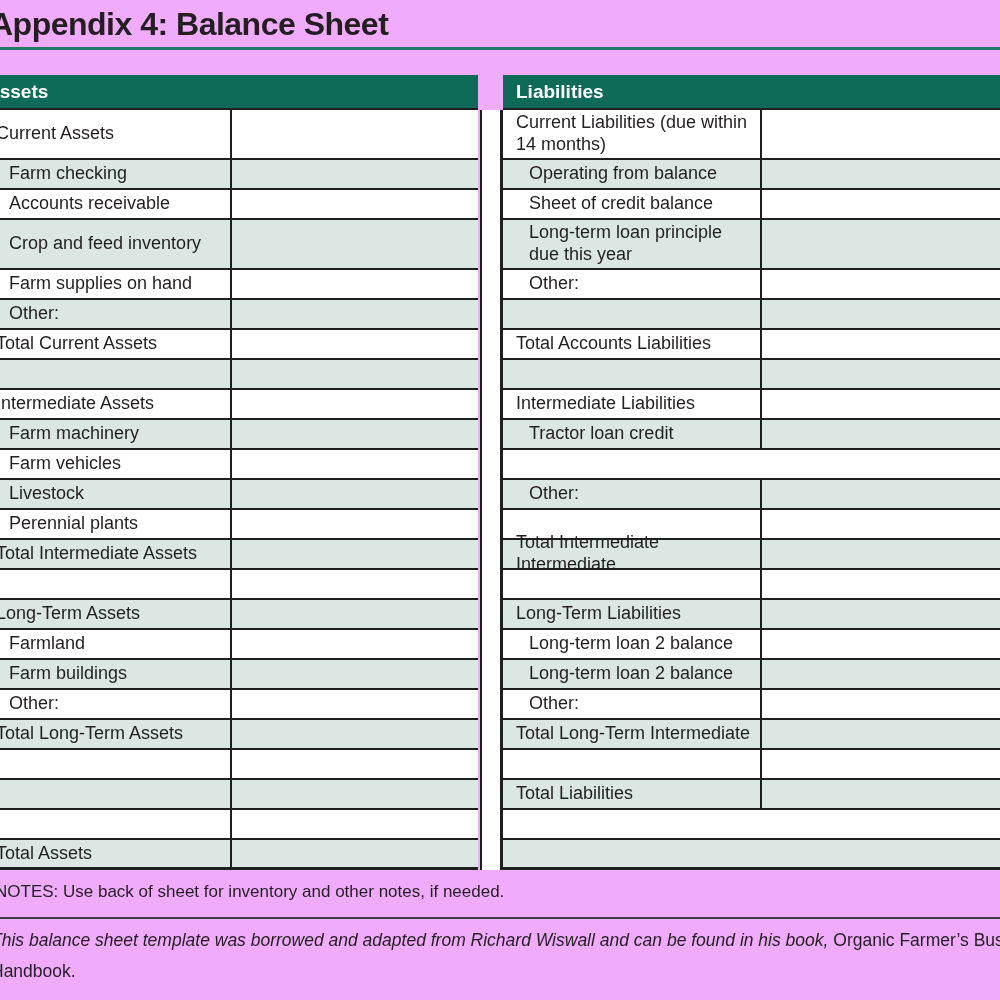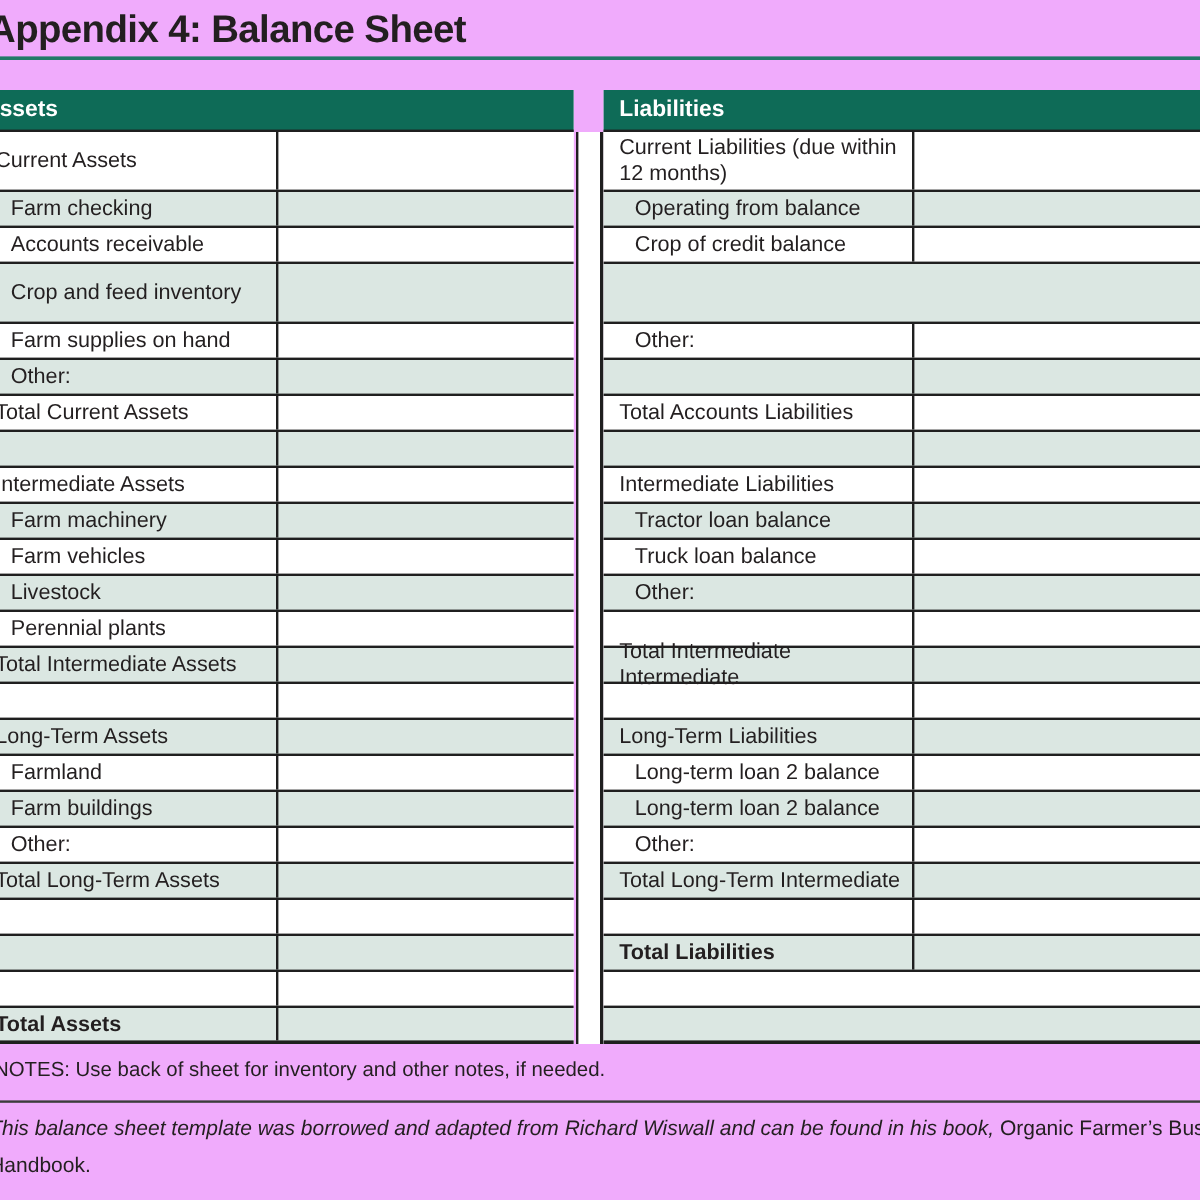--- a/index.html
+++ b/index.html
@@ -30,21 +30,21 @@
 
   .row{display:flex;height:30px;border-bottom:2px solid var(--border);background:#fff;}
   .row.tall{height:50px;}
   .row.shaded{background:var(--shade);}
   .row:last-child{border-bottom-width:3px;}
 
   .cell-label{display:flex;align-items:center;border-right:2px solid var(--border);padding:1px 4px 1px 13px;font-size:18px;line-height:1.22;}
   .t-left .cell-label{width:249px;}
   .t-right .cell-label{width:259px;}
   .cell-label.indent{padding-left:26px;}
-  .cell-label.bold{font-weight:bold;text-align:center;}
+  .cell-label.bold{font-weight:normal;text-align:center;}
   .cell-value{flex:1;}
 
   .gutter{width:25px;align-self:stretch;}
   .gutter-inner{margin-top:35px;margin-left:2px;height:760px;border-left:2px solid var(--border);border-right:3px solid var(--border);background:#fff;}
 
   .notes-line{position:absolute;top:882px;left:-5px;font-size:17px;white-space:nowrap;}
   .footer-rule{position:absolute;top:917px;left:0;width:1000px;height:2px;background:#3c3c3c;}
   .citation{position:absolute;top:925px;left:-9px;width:1100px;font-size:17.5px;line-height:31px;}
   .citation .ital{font-style:italic;}
   .citation .roman{font-style:normal;}
@@ -166,32 +166,33 @@
     <div class="gutter">
       <div class="gutter-inner"></div>
     </div>
 
     <div class="bstable t-right">
       <div class="thead">
         <span>Liabilities</span>
       </div>
       <div>
           <div class="row tall">
-            <div class="cell-label">Current Liabilities (due within 12 months)</div>
+            <div class="cell-label">Current Liabilities (due within 14 months)</div>
             <div class="cell-value"></div>
           </div>
           <div class="row shaded">
             <div class="cell-label indent">Operating from balance</div>
             <div class="cell-value"></div>
           </div>
           <div class="row">
-            <div class="cell-label indent">Crop of credit balance</div>
+            <div class="cell-label indent">Sheet of credit balance</div>
             <div class="cell-value"></div>
           </div>
           <div class="row tall shaded">
+            <div class="cell-label indent">Long-term loan principle due this year</div>
             <div class="cell-value"></div>
           </div>
           <div class="row">
             <div class="cell-label indent">Other:</div>
             <div class="cell-value"></div>
           </div>
           <div class="row shaded">
             <div class="cell-label"></div>
             <div class="cell-value"></div>
           </div>
@@ -201,25 +202,24 @@
           </div>
           <div class="row shaded">
             <div class="cell-label"></div>
             <div class="cell-value"></div>
           </div>
           <div class="row">
             <div class="cell-label">Intermediate Liabilities</div>
             <div class="cell-value"></div>
           </div>
           <div class="row shaded">
-            <div class="cell-label indent">Tractor loan balance</div>
-            <div class="cell-value"></div>
-          </div>
-          <div class="row">
-            <div class="cell-label indent">Truck loan balance</div>
+            <div class="cell-label indent">Tractor loan credit</div>
+            <div class="cell-value"></div>
+          </div>
+          <div class="row">
             <div class="cell-value"></div>
           </div>
           <div class="row shaded">
             <div class="cell-label indent">Other:</div>
             <div class="cell-value"></div>
           </div>
           <div class="row">
             <div class="cell-label"></div>
             <div class="cell-value"></div>
           </div>

